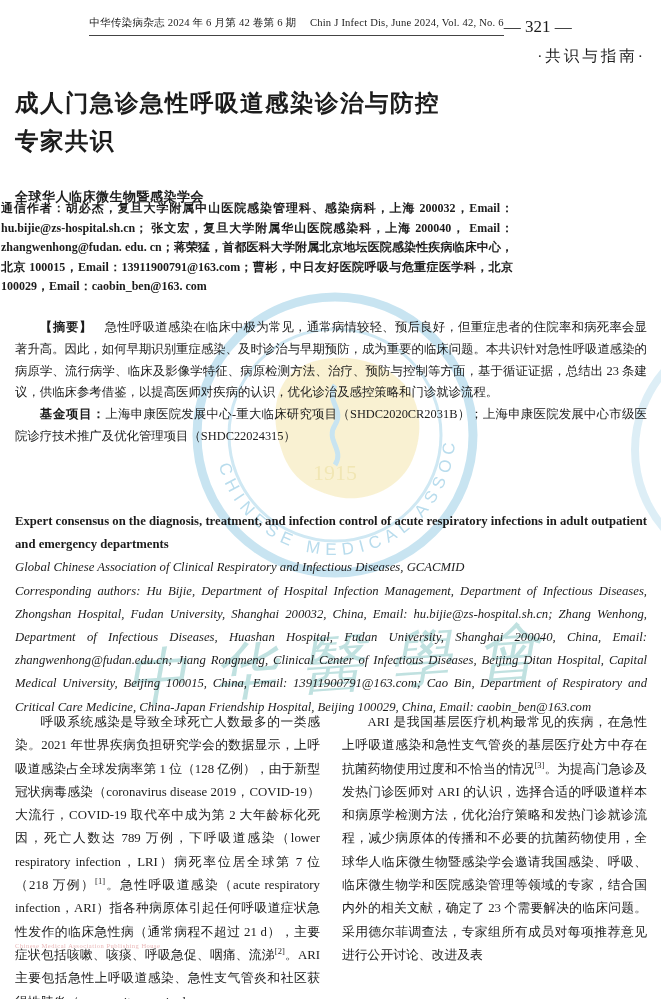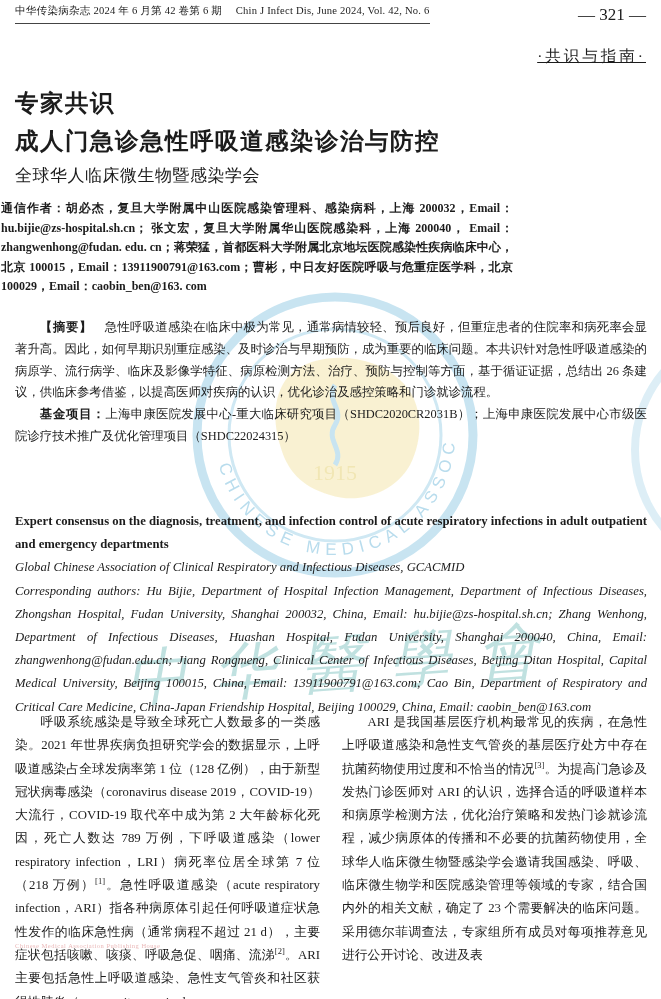--- a/index.html
+++ b/index.html
@@ -3,29 +3,29 @@
 <meta charset="utf-8">
 <style>
   html,body{margin:0;padding:0;background:#e8e8e8;}
   .page{
     position:relative;width:661px;height:999px;background:#ffffff;
     font-family:"Liberation Serif","DejaVu Serif",serif;color:#1c1c1c;
     overflow:hidden;margin:0 auto;
   }
   .txt{position:relative;z-index:2;}
   
-  .header{position:absolute;top:4px;left:15px;right:15px;display:flex;
-    justify-content:space-between;align-items:flex-start;font-size:10.6px;z-index:2;}
+  .header{position:absolute;top:16px;left:15px;right:15px;display:flex;
+    justify-content:center;align-items:flex-start;font-size:10.6px;z-index:2;}
   .journal-line{border-bottom:1px solid #444;padding-bottom:5px;letter-spacing:.2px;white-space:nowrap;}
   .page-number{font-size:17px;padding-top:1px;}
-  .section-label{position:absolute;top:46px;right:15px;font-size:15.5px;letter-spacing:3px;z-index:2;text-decoration:underline;}
+  .section-label{position:absolute;top:46px;right:15px;font-size:15.5px;letter-spacing:3px;z-index:2;}
   
   .article-title{position:absolute;top:84px;left:15px;width:620px;font-size:23.5px;
     font-weight:bold;line-height:38px;letter-spacing:1.5px;z-index:2;}
-  .author-org{position:absolute;top:164px;left:15px;font-size:17px;letter-spacing:.5px;z-index:2;}
+  .author-org{position:absolute;top:188px;left:15px;font-size:13px;letter-spacing:.5px;z-index:2;font-weight:bold;}
   
   .correspondence{position:absolute;top:199px;left:1px;width:512px;font-size:12px;
     line-height:19.6px;text-align:justify;z-index:2;font-weight:bold;}
   
   .front{position:absolute;top:317px;left:15px;width:632px;font-size:12.4px;
     line-height:21.8px;text-align:justify;z-index:2;}
   .front p{margin:0;}
   .indent{text-indent:2em;}
   .front b{letter-spacing:.5px;}
   .gap-label{margin-left:2em;}
@@ -77,30 +77,30 @@
 
   <div class="wm wm-red-sub">Chinese Medical Association Publishing House</div>
 
   <div class="header">
     <span class="journal-line">中华传染病杂志 2024 年 6 月第 42 卷第 6 期　 Chin J Infect Dis, June 2024, Vol. 42, No. 6</span>
     <span class="page-number">— 321 —</span>
   </div>
   <div class="section-label">·共识与指南·</div>
 
   <div class="article-title">
+    <div>成人门急诊急性呼吸道感染诊治与防控</div>
     <div>专家共识</div>
-    <div>成人门急诊急性呼吸道感染诊治与防控</div>
   </div>
 
   <div class="author-org txt">全球华人临床微生物暨感染学会</div>
 
   <div class="correspondence">通信作者：胡必杰，复旦大学附属中山医院感染管理科、感染病科，上海 200032，Email：hu.bijie@zs-hospital.sh.cn； 张文宏，复旦大学附属华山医院感染科，上海 200040， Email：zhangwenhong@fudan. edu. cn；蒋荣猛，首都医科大学附属北京地坛医院感染性疾病临床中心，北京 100015，Email：13911900791@163.com；曹彬，中日友好医院呼吸与危重症医学科，北京 100029，Email：caobin_ben@163. com</div>
 
   <div class="front">
-    <p class="indent"><b>【摘要】</b><span>　急性呼吸道感染在临床中极为常见，通常病情较轻、预后良好，但重症患者的住院率和病死率会显著升高。因此，如何早期识别重症感染、及时诊治与早期预防，成为重要的临床问题。本共识针对急性呼吸道感染的病原学、流行病学、临床及影像学特征、病原检测方法、治疗、预防与控制等方面，基于循证证据，总结出 26 条建议，供临床参考借鉴，以提高医师对疾病的认识，优化诊治及感控策略和门诊就诊流程。</span></p>
+    <p class="indent"><b>【摘要】</b><span>　急性呼吸道感染在临床中极为常见，通常病情较轻、预后良好，但重症患者的住院率和病死率会显著升高。因此，如何早期识别重症感染、及时诊治与早期预防，成为重要的临床问题。本共识针对急性呼吸道感染的病原学、流行病学、临床及影像学特征、病原检测方法、治疗、预防与控制等方面，基于循证证据，总结出 23 条建议，供临床参考借鉴，以提高医师对疾病的认识，优化诊治及感控策略和门诊就诊流程。</span></p>
     <p class="indent"><b>基金项目：</b><span>上海申康医院发展中心-重大临床研究项目（SHDC2020CR2031B）；上海申康医院发展中心市级医院诊疗技术推广及优化管理项目（SHDC22024315）</span></p>
   </div>
 
   <div class="english">
     <p class="en-title">Expert consensus on the diagnosis, treatment, and infection control of acute respiratory infections in adult outpatient and emergency departments</p>
     <p class="en-italic">Global Chinese Association of Clinical Respiratory and Infectious Diseases, GCACMID</p>
     <p class="en-italic">Corresponding authors: Hu Bijie, Department of Hospital Infection Management, Department of Infectious Diseases, Zhongshan Hospital, Fudan University, Shanghai 200032, China, Email: hu.bijie@zs-hospital.sh.cn; Zhang Wenhong, Department of Infectious Diseases, Huashan Hospital, Fudan University, Shanghai 200040, China, Email: zhangwenhong@fudan.edu.cn; Jiang Rongmeng, Clinical Center of Infectious Diseases, Beijing Ditan Hospital, Capital Medical University, Beijing 100015, China, Email: 13911900791@163.com; Cao Bin, Department of Respiratory and Critical Care Medicine, China-Japan Friendship Hospital, Beijing 100029, China, Email: caobin_ben@163.com</p>
   </div>
 
   <div class="body-cols">

